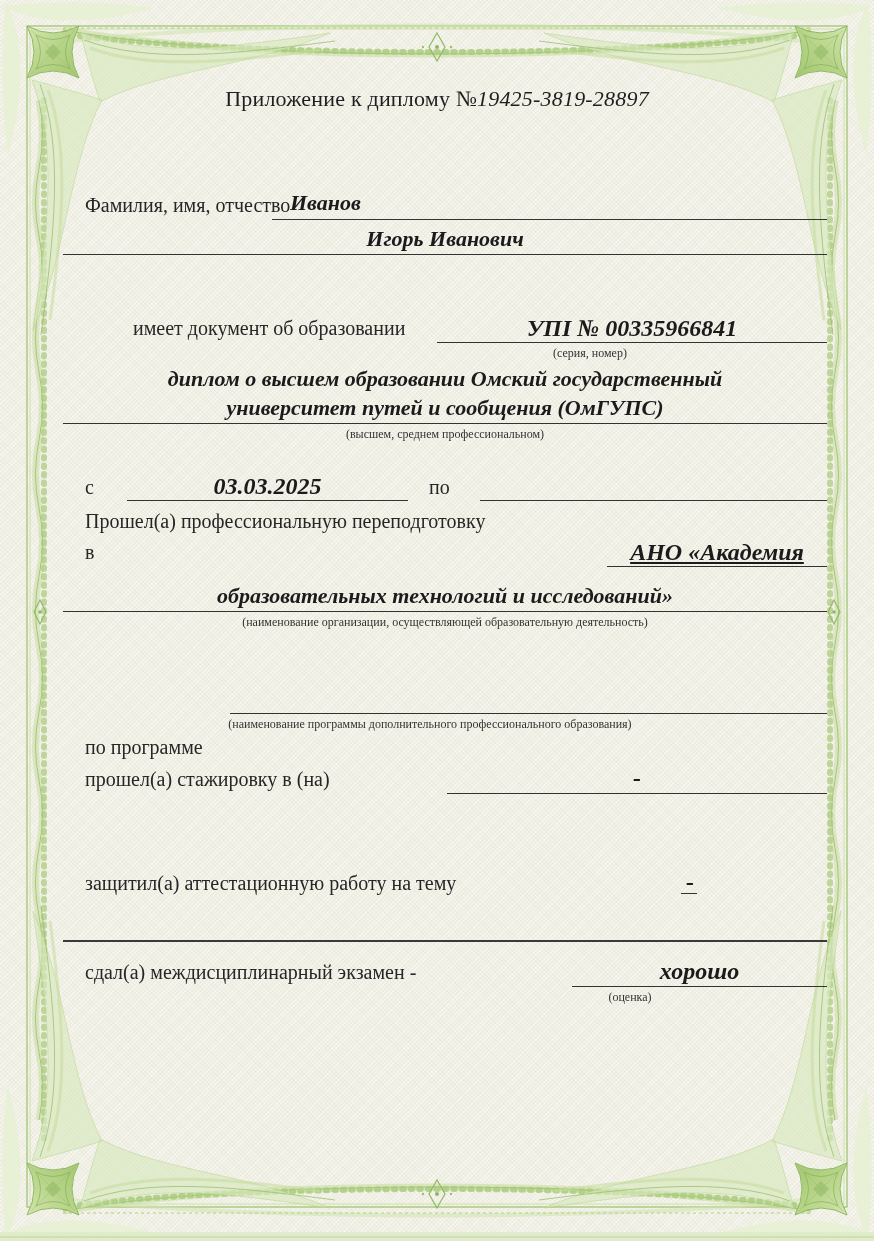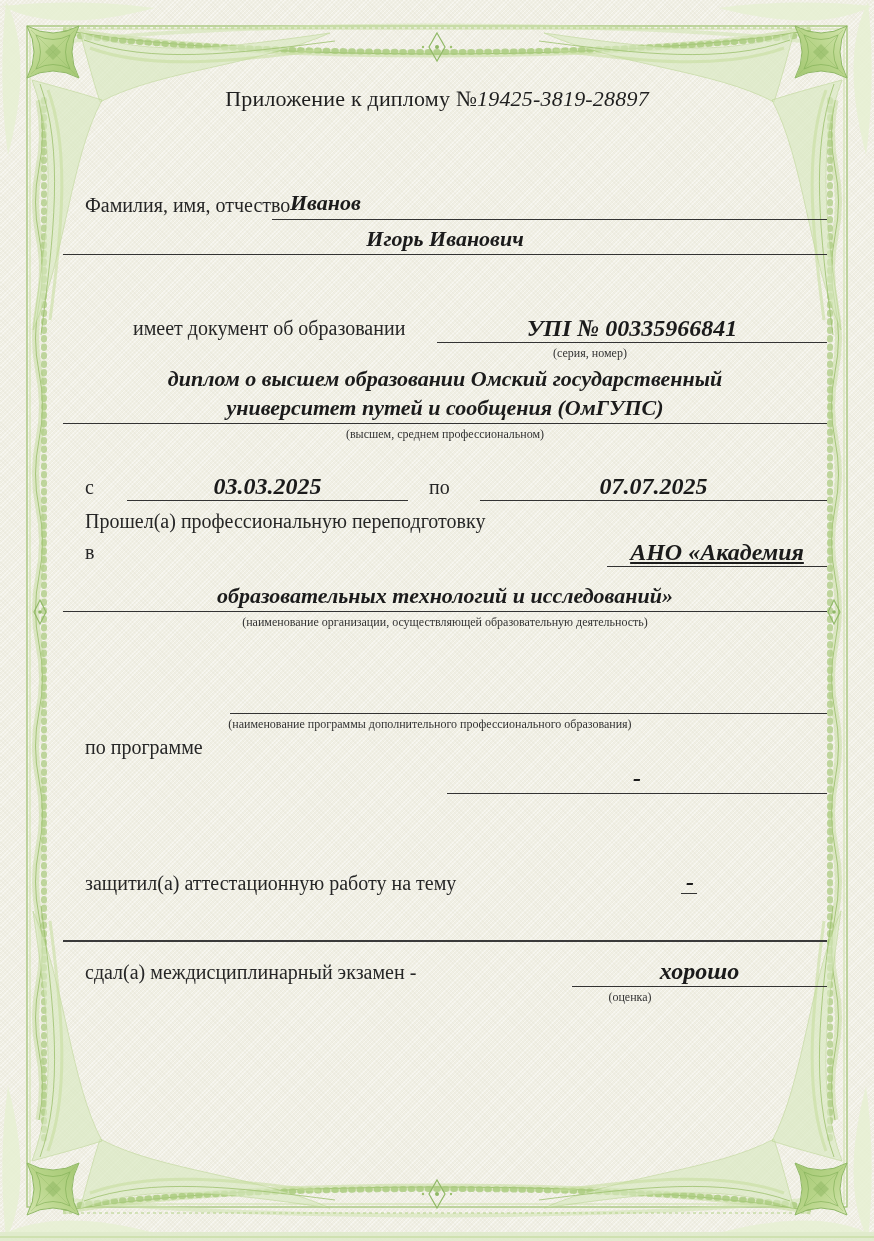--- a/index.html
+++ b/index.html
@@ -113,35 +113,35 @@
 
   <div class="val big" style="left:63px;top:366px;width:764px;">диплом о высшем образовании Омский государственный</div>
   <div class="val big" style="left:63px;top:395px;width:764px;">университет путей и сообщения (ОмГУПС)</div>
   <div class="rule" style="left:63px;top:423px;width:764px;"></div>
   <div class="cap" style="left:63px;top:427px;width:764px;">(высшем, среднем профессиональном)</div>
 
   <div class="lbl" style="left:85px;top:476px;">с</div>
   <div class="val" style="left:127px;top:473px;width:281px;">03.03.2025</div>
   <div class="rule" style="left:127px;top:500px;width:281px;"></div>
   <div class="lbl" style="left:429px;top:476px;">по</div>
-  <div class="val" style="left:480px;top:473px;width:347px;">07.07.2025</div>
   <div class="rule" style="left:480px;top:500px;width:347px;"></div>
 
   <div class="lbl" style="left:85px;top:510px;">Прошел(а) профессиональную переподготовку</div>
   <div class="lbl" style="left:85px;top:541px;">в</div>
   <div class="val" style="left:607px;top:539px;width:220px;text-decoration:underline;">АНО «Академия</div>
   <div class="rule" style="left:607px;top:566px;width:220px;"></div>
   <div class="val big" style="left:63px;top:583px;width:764px;">образовательных технологий и исследований»</div>
   <div class="rule" style="left:63px;top:611px;width:764px;"></div>
   <div class="cap" style="left:63px;top:615px;width:764px;">(наименование организации, осуществляющей образовательную деятельность)</div>
 
   <div class="lbl" style="left:85px;top:688px;margin-top:48px;">по программе</div>
   <div class="rule" style="left:230px;top:713px;width:597px;"></div>
   <div class="cap" style="left:130px;top:717px;width:600px;">(наименование программы дополнительного профессионального образования)</div>
 
+  <div class="lbl" style="left:85px;top:768px;">прошел(а) стажировку в (на)</div>
   <div class="val" style="left:447px;top:765px;width:380px;">-</div>
   <div class="rule" style="left:447px;top:793px;width:380px;"></div>
 
   <div class="lbl" style="left:85px;top:872px;">защитил(а) аттестационную работу на тему</div>
   <div class="val" style="left:650px;top:869px;width:80px;">-</div>
   <div class="rule" style="left:681px;top:893px;width:16px;"></div>
   <div class="rule bold" style="left:63px;top:940px;width:764px;"></div>
 
   <div class="lbl" style="left:85px;top:961px;">сдал(а) междисциплинарный экзамен -</div>
   <div class="val lt" style="left:572px;top:958px;width:255px;">хорошо</div>

